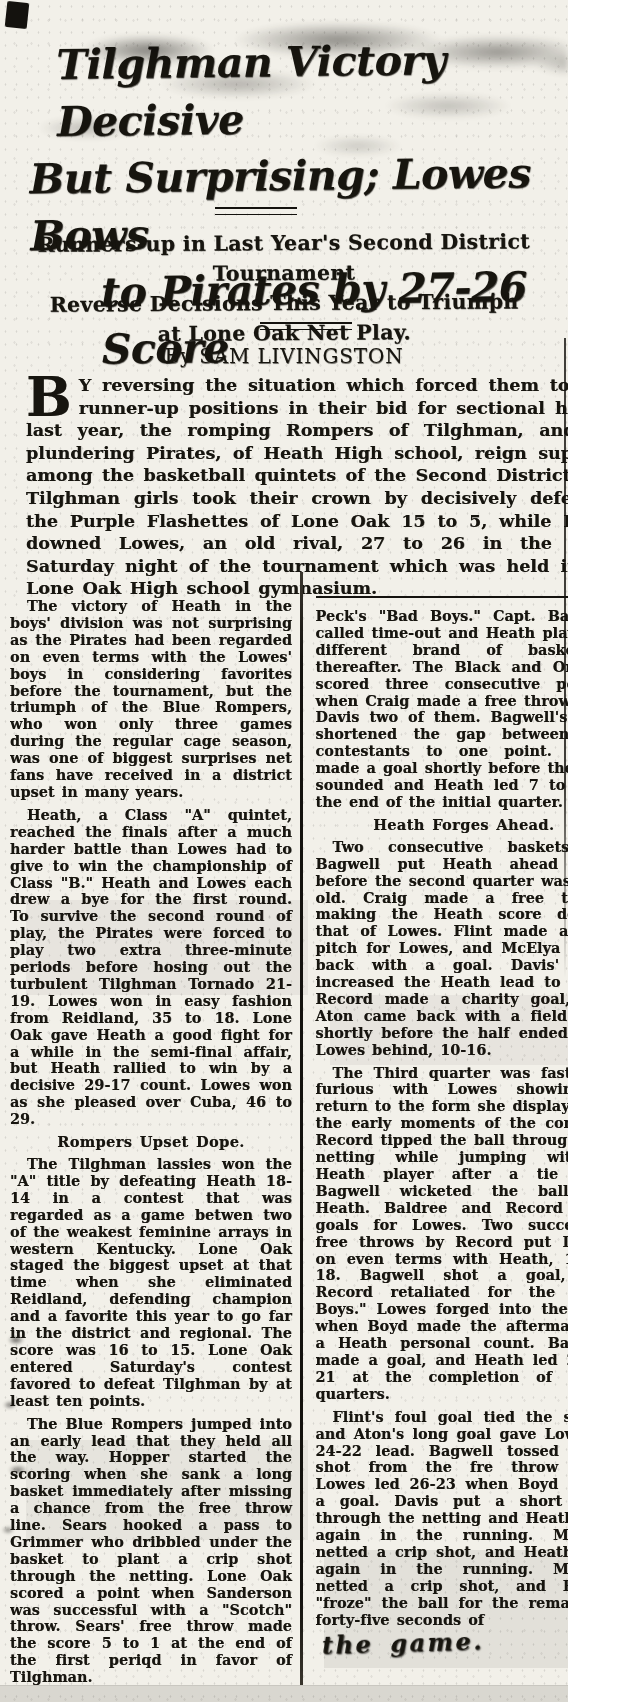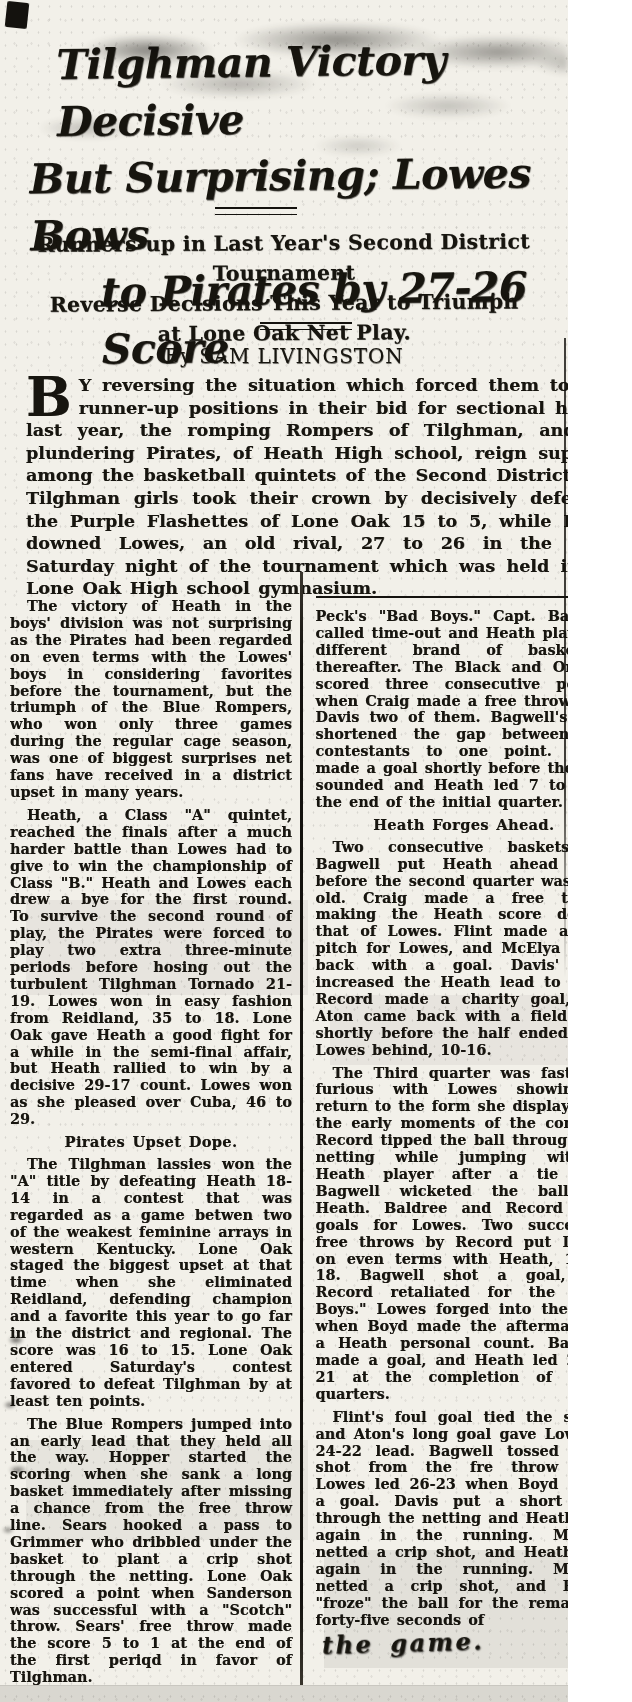--- a/index.html
+++ b/index.html
@@ -158,21 +158,21 @@
   <div class="byline">By SAM LIVINGSTON</div>
 
   <div class="lead">
     <span class="dropcap">B</span><span>Y reversing the situation which forced them to take runner-up positions in their bid for sectional honors last year, the romping Rompers of Tilghman, and the plundering Pirates, of Heath High school, reign supreme among the basketball quintets of the Second District.  The Tilghman girls took their crown by decisively defeating the Purple Flashettes of Lone Oak 15 to 5, while Heath downed Lowes, an old rival, 27 to 26 in the finals Saturday night of the tournament which was held in the Lone Oak High school gymnasium.</span>
   </div>
 
   <div class="columns">
     <div class="col-left">
         <div class="blk para">The victory of Heath in the boys' division was not surprising as the Pirates had been regarded on even terms with the Lowes' boys in considering favorites before the tournament, but the triumph of the Blue Rompers, who won only three games during the regular cage season, was one of biggest surprises net fans have received in a district upset in many years.</div>
         <div class="blk para">Heath, a Class "A" quintet, reached the finals after a much harder battle than Lowes had to give to win the championship of Class "B." Heath and Lowes each drew a bye for the first round. To survive the second round of play, the Pirates were forced to play two extra three-minute periods before hosing out the turbulent Tilghman Tornado 21-19. Lowes won in easy fashion from Reidland, 35 to 18.  Lone Oak gave Heath a good fight for a while in the semi-final affair, but Heath rallied to win by a decisive 29-17 count.  Lowes won as she pleased over Cuba, 46 to 29.</div>
-        <div class="blk subhead">Pirates Upset Dope.</div>
+        <div class="blk subhead">Rompers Upset Dope.</div>
         <div class="blk para">The Tilghman lassies won the "A" title by defeating Heath 18-14 in a contest that was regarded as a game betwen two of the weakest feminine arrays in western Kentucky.  Lone Oak staged the biggest upset at that time when she eliminated Reidland, defending champion and a favorite this year to go far in the district and regional.  The score was 16 to 15.  Lone Oak entered Saturday's contest favored to defeat Tilghman by at least ten points.</div>
         <div class="blk para">The Blue Rompers jumped into an early lead that they held all the way. Hopper started the scoring when she sank a long basket immediately after missing a chance from the free throw line. Sears hooked a pass to Grimmer who dribbled under the basket to plant a crip shot through the netting.  Lone Oak scored a point when Sanderson was successful with a "Scotch" throw.  Sears' free throw made the score 5 to 1 at the end of the first periqd in favor of Tilghman.</div>
       </div>
     <div class="col-divider"></div>
     <div class="col-right">
       <div class="col-top-rule"></div>
       <div>
           <div class="blk para_flush">Peck's "Bad Boys." Capt. Bagwell called time-out and Heath played a different brand of basketball thereafter.  The Black and Orange scored three consecutive points, when Craig made a free throw, and Davis two of them. Bagwell's goal shortened the gap between the contestants to one point.  Davis made a goal shortly before the gun sounded and Heath led 7 to 6 at the end of the initial quarter.</div>
           <div class="blk subhead">Heath Forges Ahead.</div>
           <div class="blk para">Two consecutive baskets by Bagwell put Heath ahead 11-6 before the second quarter was very old.  Craig made a free throw, making the Heath score double that of Lowes. Flint made a free pitch for Lowes, and McElya came back with a goal. Davis' goal increased the Heath lead to 16-7.  Record made a charity goal, and Aton came back with a field goal shortly before the half ended with Lowes behind, 10-16.</div>

